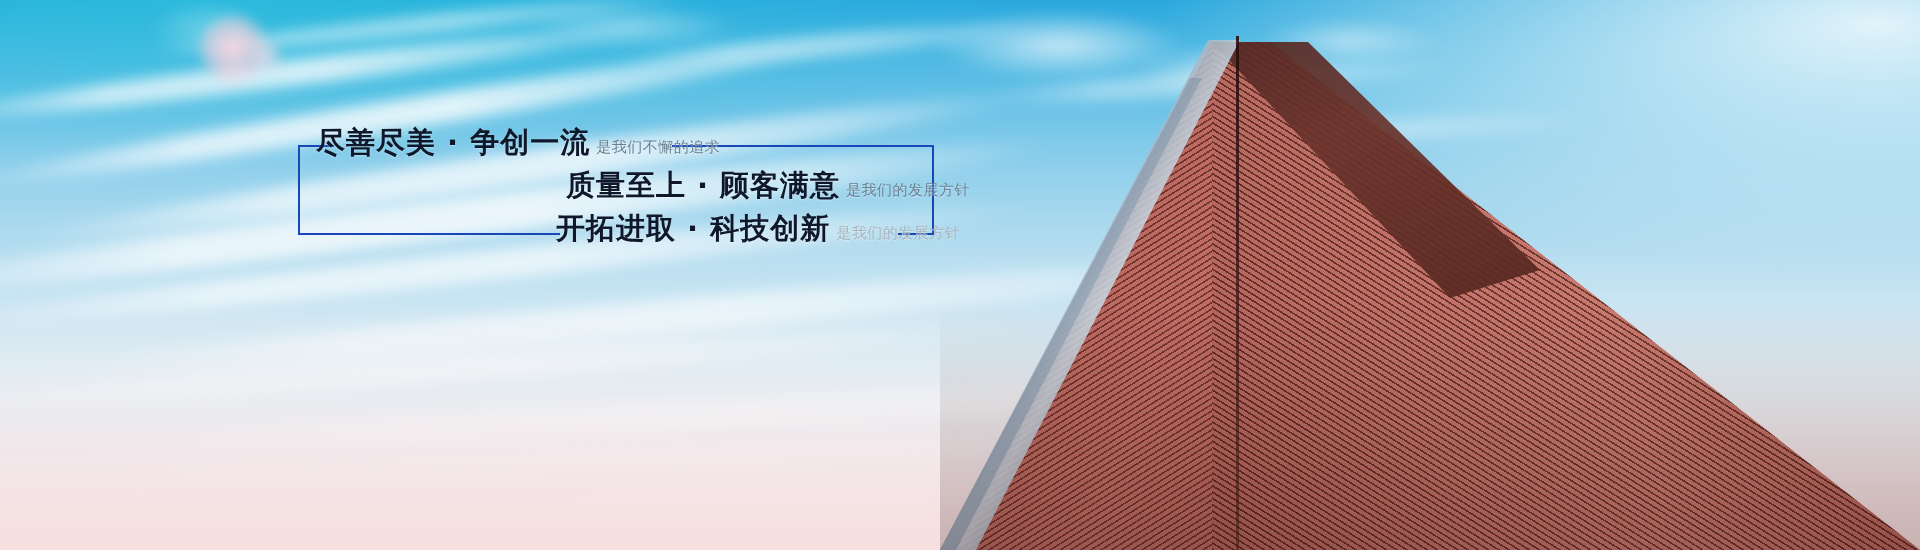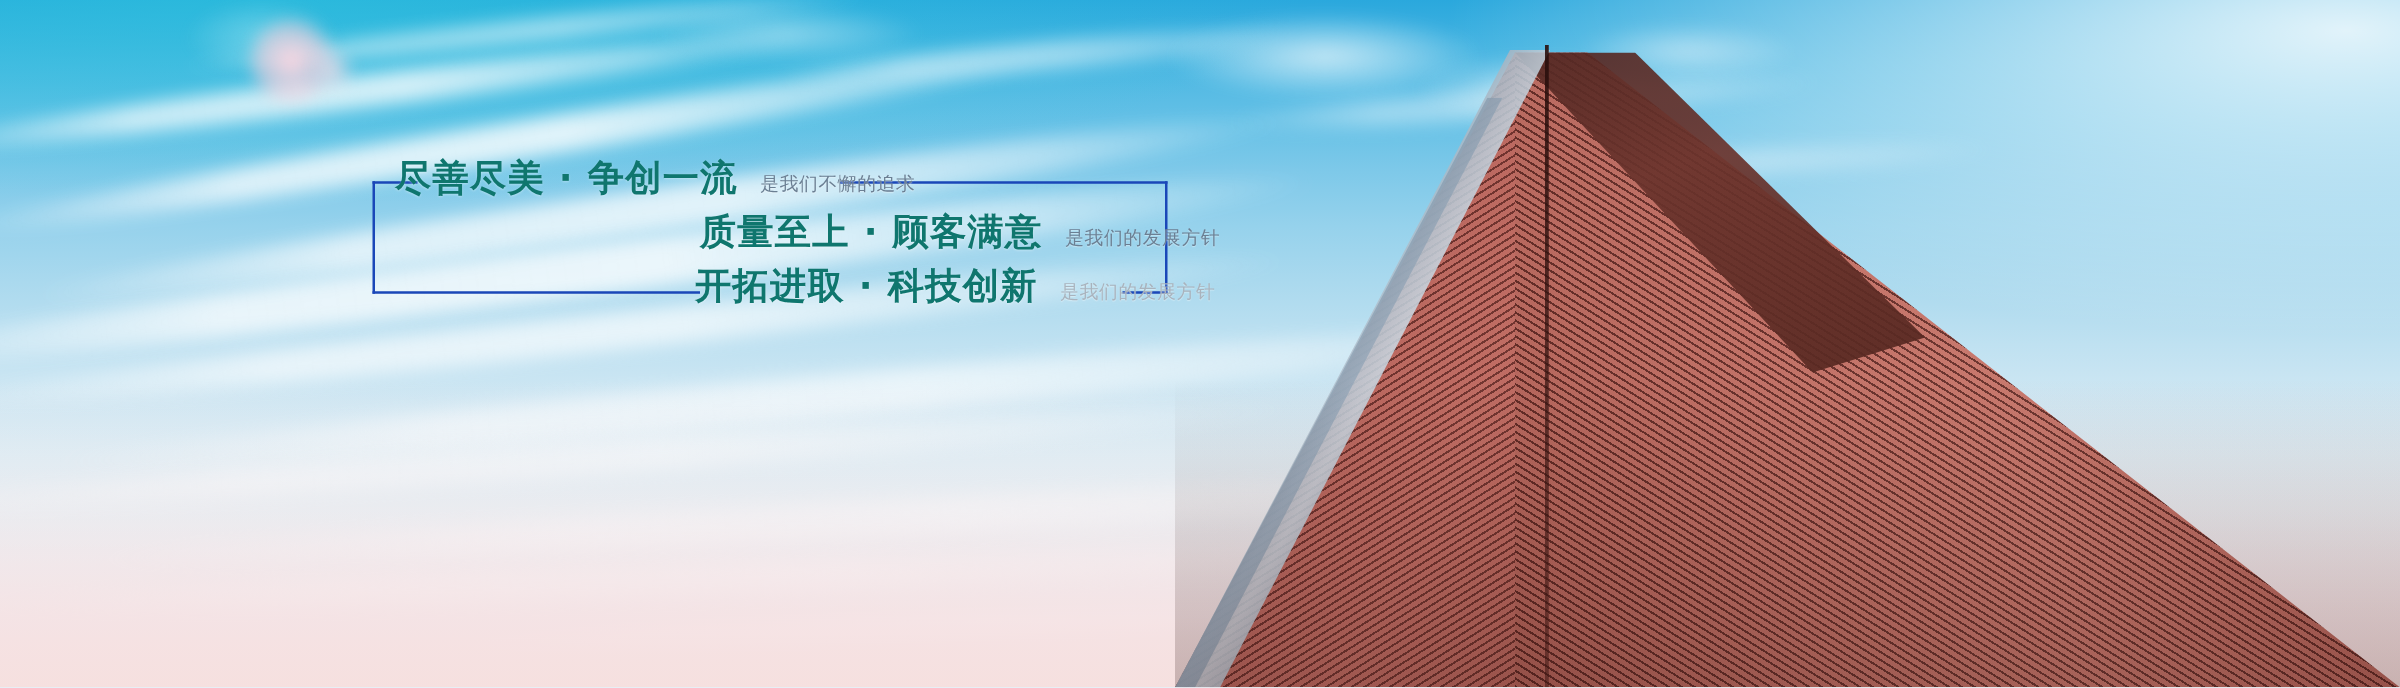--- a/index.html
+++ b/index.html
@@ -196,31 +196,31 @@
     margin-bottom:14px;
   }
   .sl-1{justify-content:flex-start;padding-left:18px;}
   .sl-2{justify-content:center;padding-left:140px;}
   .sl-3{justify-content:flex-start;padding-left:258px;}
 
   .sl-main{
     font-family:"DejaVu Sans","Liberation Sans",sans-serif;
     font-size:29px;
     font-weight:bold;
-    color:#0f766e;
+    color:#0f172a;
     letter-spacing:1px;
     text-shadow:0 1px 2px rgba(255,255,255,.35);
   }
   .sl-sub{
     font-family:"DejaVu Sans","Liberation Sans",sans-serif;
     font-size:15px;
     font-weight:normal;
     color:#6b7f93;
     letter-spacing:.5px;
-    margin-left:18px;
+    margin-left:6px;
     text-shadow:0 1px 1px rgba(255,255,255,.45);
   }
   .sl-3 .sl-sub{color:#a9b3bd;}
 </style>
 </head>
 <body>
 
 <div id="banner">
 
   <div class="sky-base"></div>

